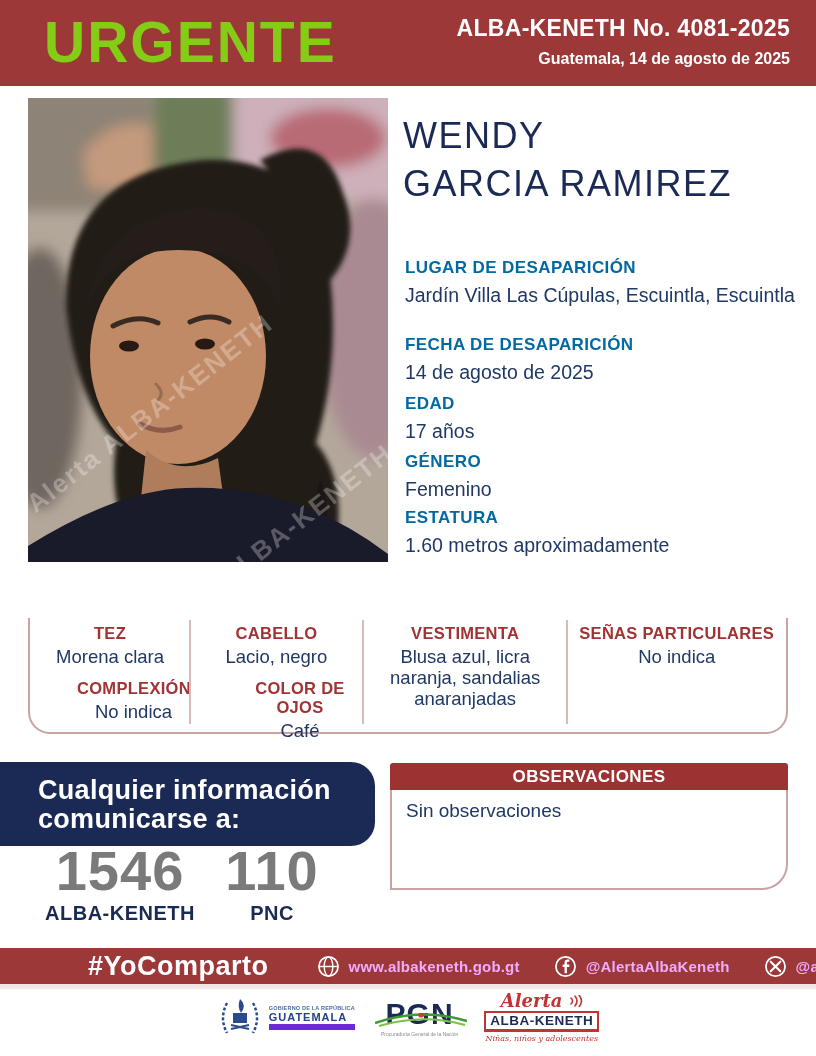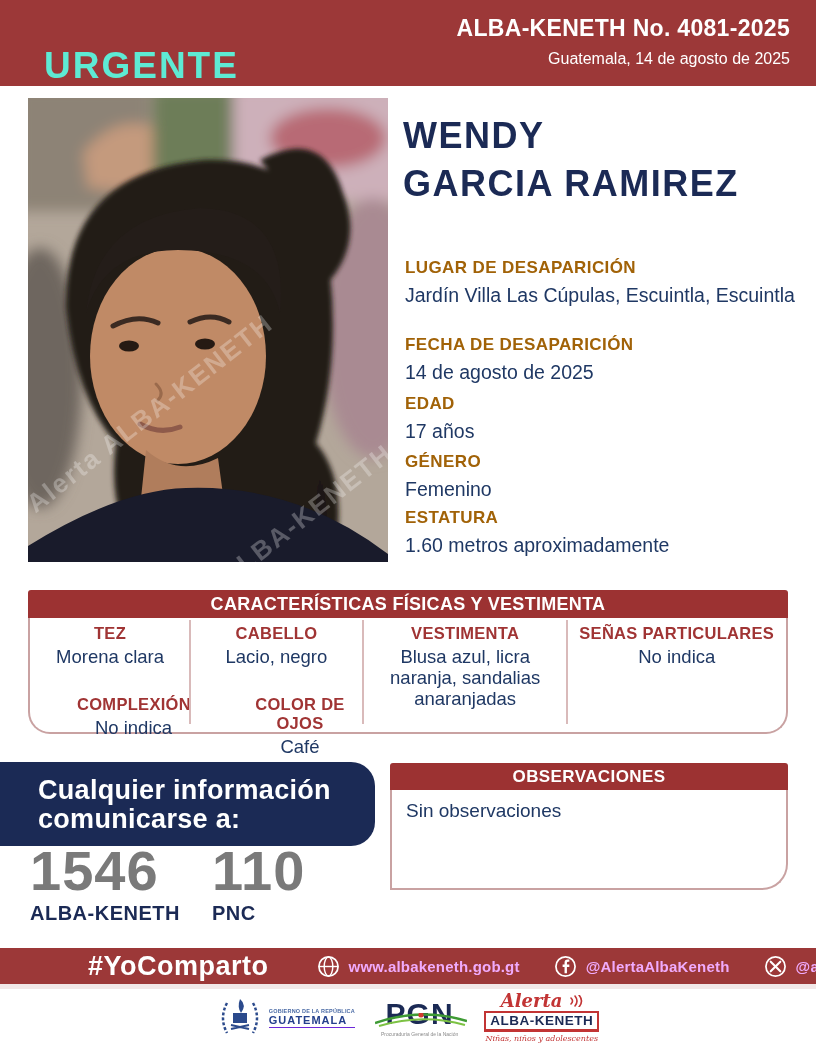--- a/index.html
+++ b/index.html
@@ -2,55 +2,55 @@
 <html><head>
 <meta charset="utf-8">
 <style>
   * { margin:0; padding:0; box-sizing:border-box; }
   html,body { background:#ffffff; }
   body { font-family:"Liberation Sans", sans-serif; }
   .page { position:relative; width:816px; height:1056px; background:#ffffff; overflow:hidden; margin:0 auto; }
 
   
   .top-bar { position:absolute; left:0; top:0; width:816px; height:86px; background:#9c3838; }
-  .urgente { position:absolute; left:44px; top:9px; font-size:37px; font-weight:900; color:#5eead4; letter-spacing:2px;margin-top:36px; }
+  .urgente { position:absolute; left:44px; top:9px; font-size:57px; font-weight:900; color:#84cc16; letter-spacing:2px; }
   .hdr-right { position:absolute; right:26px; top:15px; text-align:right; color:#ffffff; }
   .hdr-case { font-size:23px; font-weight:bold; letter-spacing:.3px; }
-  .hdr-date { font-size:16px; font-weight:normal; margin-top:8px; }
+  .hdr-date { font-size:16px; font-weight:bold; margin-top:8px; }
 
   
   .photo { position:absolute; left:28px; top:98px; width:360px; height:464px; background:#b8ab9e; overflow:hidden; }
   .photo svg { display:block; width:100%; height:100%; }
   .wm { position:absolute; color:rgba(255,255,255,.28); font-weight:bold; font-size:26px; white-space:nowrap; transform:rotate(-38deg); letter-spacing:2px; }
   .wm1 { left:-30px; top:300px; }
   .wm2 { left:90px; top:430px; }
 
   
-  .name { position:absolute; left:403px; top:112px; color:#1b2a55; font-weight:700; font-size:36px; letter-spacing:1.5px; line-height:48px; }
+  .name { position:absolute; left:403px; top:112px; color:#1b2a55; font-weight:400; font-size:36px; letter-spacing:1.5px; line-height:48px; }
   .field { position:absolute; left:405px; width:390px; }
-  .field-label { color:#a16207; font-weight:bold; font-size:17px; letter-spacing:.4px; }
+  .field-label { color:#0369a1; font-weight:bold; font-size:17px; letter-spacing:.4px; }
   .field-value { color:#1f3864; font-size:19.5px; margin-top:6px; }
   .f0 { top:258px; } .f1 { top:335px; } .f2 { top:394px; } .f3 { top:452px; } .f4 { top:508px; }
 
   
   .char-head { position:absolute; left:28px; top:590px; width:760px; height:28px; background:#9c3232; border-radius:3px 3px 0 0; display:flex; align-items:center; justify-content:center; }
   .char-head span { color:#ffffff; font-weight:bold; font-size:18px; letter-spacing:.3px; }
   .char-body { position:absolute; left:28px; top:618px; width:760px; height:116px; background:#ffffff; border:2px solid #c9a2a2; border-top:none; border-radius:0 0 22px 22px; display:flex; }
   .char-col { position:relative; text-align:center; padding-top:6px; }
   .c0 { width:160px; } .c1 { width:174px; } .c2 { width:206px; } .c3 { width:220px; }
   .char-col + .char-col::before { content:""; position:absolute; left:-1px; top:2px; bottom:8px; width:2px; background:#d9baba; }
   .cell-label { color:#a03434; font-weight:bold; font-size:16.5px; letter-spacing:.3px; }
   .cell-value { color:#1f3864; font-size:18.5px; line-height:21px; margin-top:3px; }
-  .cell + .cell { margin-top:28px;padding-left:47px; }
+  .cell + .cell { margin-top:12px;padding-left:47px; }
   .c2 .cell-value { padding:0 8px; }
 
   
   .contact-box { position:absolute; left:0; top:762px; width:375px; height:84px; background:#1b2a55; border-radius:0 24px 24px 0; padding:14px 0 0 38px; }
   .contact-box div { color:#ffffff; font-weight:900; font-size:27px; line-height:29px; letter-spacing:.3px; }
-  .num-group { position:absolute; }
+  .num-group { position:absolute; text-align:center; }
   .ng0 { left:30px; top:842px; width:180px; }
   .ng1 { left:212px; top:842px; width:120px; }
   .big-num { font-size:56px; font-weight:900; color:#7a7a7a; letter-spacing:1px; line-height:58px; }
   .num-label { font-size:20px; font-weight:900; color:#1b2a55; letter-spacing:.5px; margin-top:2px; }
 
   
   .obs-head { position:absolute; left:390px; top:763px; width:398px; height:27px; background:#9c3232; border-radius:3px 3px 0 0; display:flex; align-items:center; justify-content:center; }
   .obs-head span { color:#ffffff; font-weight:bold; font-size:17px; letter-spacing:.4px; }
   .obs-body { position:absolute; left:390px; top:790px; width:398px; height:100px; background:#ffffff; border:2px solid #c9a2a2; border-top:none; border-radius:0 0 26px 0; padding:10px 14px; }
   .obs-body span { color:#1f3864; font-size:19px; }
@@ -61,21 +61,21 @@
   .hashtag { font-size:27px; font-weight:900; color:#ffffff; letter-spacing:.5px; margin-left:40px; }
   .foot-link { display:flex; align-items:center; color:#f0abfc; font-weight:bold; font-size:15px; letter-spacing:.2px; }
   .fl0 { margin-left:48px; } .fl1 { margin-left:34px; } .fl2 { margin-left:34px; }
   .foot-icon { width:23px; height:23px; margin-right:9px; flex:0 0 auto; }
 
   
   .logos { position:absolute; left:0; top:992px; width:816px; display:flex; justify-content:center; align-items:center; gap:26px; }
   .gov-logo { display:flex; align-items:center; }
   .gov-text { margin-left:6px; }
   .gov-l1 { font-size:5.5px; color:#4a6aa5; font-weight:bold; letter-spacing:.2px; }
-  .gov-l2 { font-size:11px; color:#24408c; font-weight:900; letter-spacing:1px; border-bottom:1px solid #6d28d9; padding-bottom:1px; }
+  .gov-l2 { font-size:11px; color:#24408c; font-weight:900; letter-spacing:1px; border-bottom:6px solid #6d28d9; padding-bottom:1px; }
   .pgn-logo { text-align:center; position:relative; }
   .pgn-acronym { font-size:30px; font-weight:900; color:#1b2a55; line-height:30px; letter-spacing:1px; }
   .pgn-sub { font-size:5px; color:#8a8a8a; margin-top:2px; }
   .pgn-swoosh { position:absolute; left:-6px; top:14px; width:92px; height:14px; }
   .alba-logo { text-align:center; }
   .alba-l1 { font-family:"DejaVu Serif", serif; font-style:italic; font-weight:bold; font-size:18px; color:#c23434; line-height:18px; }
   .alba-l2 { font-size:13.5px; font-weight:900; color:#1b2a55; border:2px solid #c23434; border-bottom:3px solid #c23434; padding:0 4px 1px 4px; margin-top:1px; letter-spacing:.5px; }
   .alba-l3 { font-family:"DejaVu Serif", serif; font-style:italic; font-size:8px; color:#c23434; margin-top:2px; }
 </style>
 </head>
@@ -150,23 +150,20 @@
   </div>
   <div class="field f3">
     <div class="field-label">GÉNERO</div>
     <div class="field-value">Femenino</div>
   </div>
   <div class="field f4">
     <div class="field-label">ESTATURA</div>
     <div class="field-value">1.60 metros aproximadamente</div>
   </div>
 
-  <div class="char-head">
-    <span>CARACTERÍSTICAS FÍSICAS Y VESTIMENTA</span>
-  </div>
   <div class="char-body">
     <div class="char-col c0">
       <div class="cell">
         <div class="cell-label">TEZ</div>
         <div class="cell-value">Morena clara</div>
       </div>
       <div class="cell">
         <div class="cell-label">COMPLEXIÓN</div>
         <div class="cell-value">No indica</div>
       </div>

